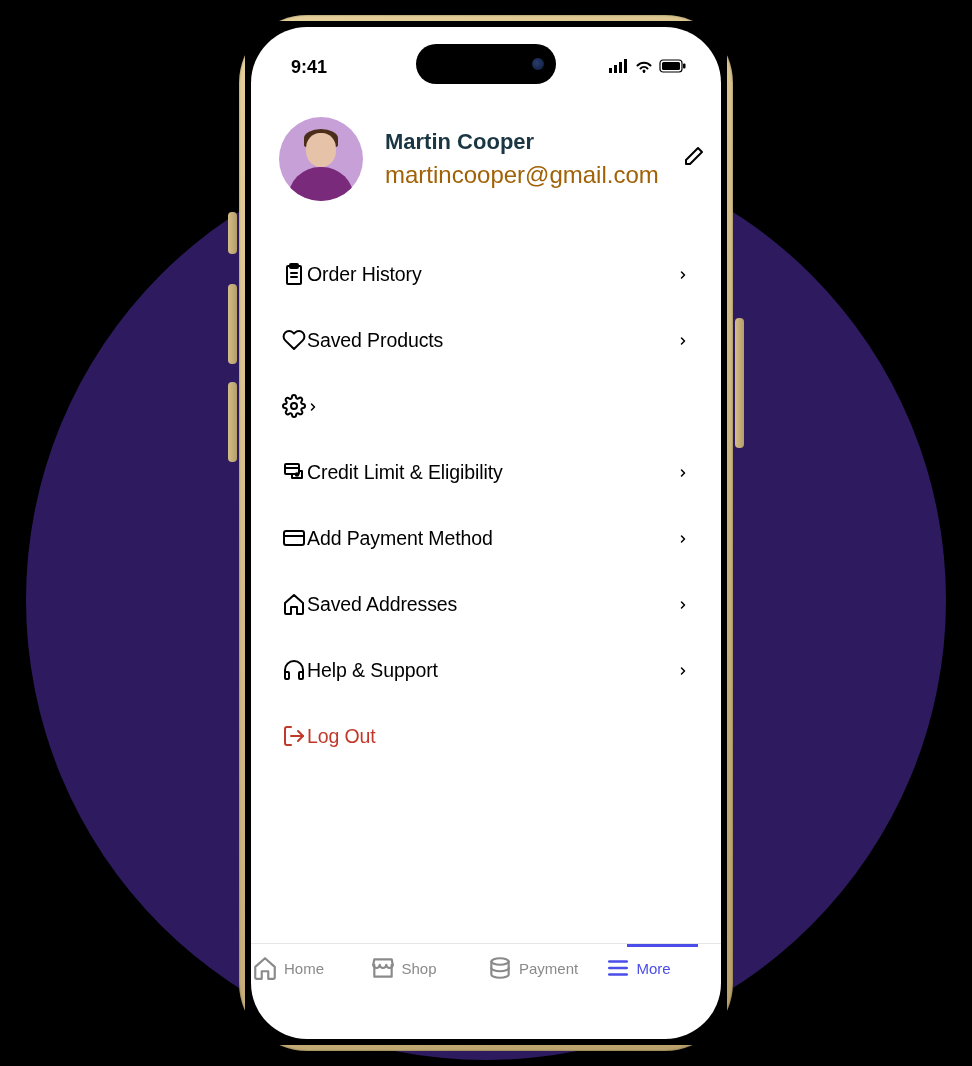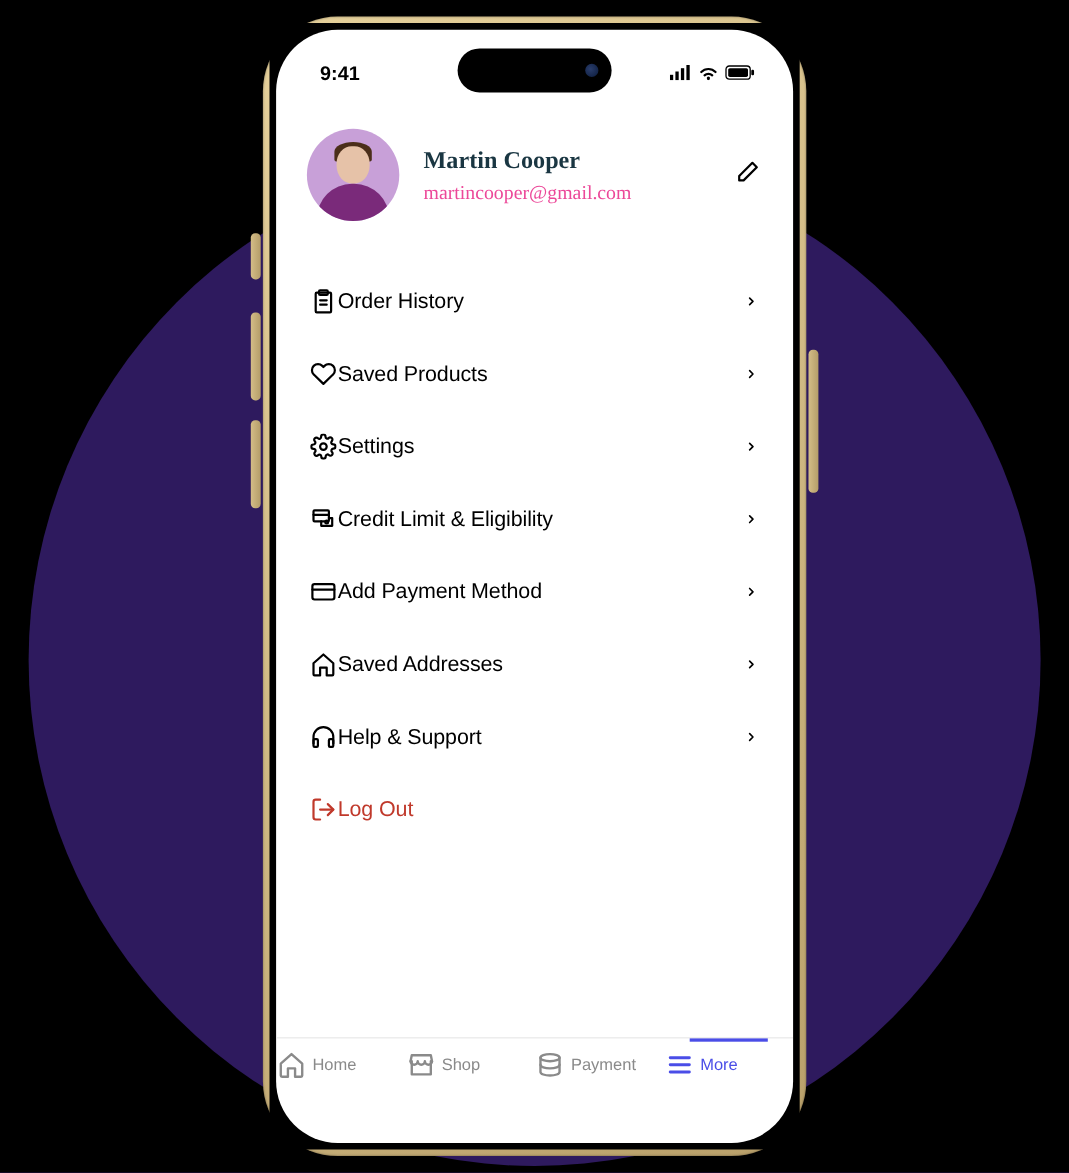--- a/index.html
+++ b/index.html
@@ -127,30 +127,30 @@
     }
     .avatar .body {
       position: absolute;
       width: 66px;
       height: 40px;
       background: #7a2a7a;
       border-radius: 32px 32px 0 0;
       bottom: -6px;
       left: 9px;
     }
-    .profile-text { flex: 1; font-family: Liberation Serif, serif; }
+    .profile-text { flex: 1; }
     .profile-name {
       font-size: 22px;
       font-weight: 600;
       color: #1a3642;
       margin-bottom: 6px;
     }
     .profile-email {
-      font-size: 18px;
-      color: #ec4899;
+      font-size: 24px;
+      color: #a16207;
     }
     .edit-btn {
       width: 28px;
       height: 28px;
       display: flex;
       align-items: center;
       justify-content: center;
       cursor: pointer;
     }
 
@@ -314,21 +314,20 @@
                 <polyline points="9 18 15 12 9 6"></polyline>
               </svg></span>
           </div>
           <div class="menu-item">
             <span class="menu-icon">
               <svg width="24" height="24" viewBox="0 0 24 24" fill="none" stroke="#000" stroke-width="2" stroke-linecap="round" stroke-linejoin="round">
                 <circle cx="12" cy="12" r="3"></circle>
                 <path d="M19.4 15a1.65 1.65 0 0 0 .33 1.82l.06.06a2 2 0 1 1-2.83 2.83l-.06-.06a1.65 1.65 0 0 0-1.82-.33 1.65 1.65 0 0 0-1 1.51V21a2 2 0 1 1-4 0v-.09a1.65 1.65 0 0 0-1-1.51 1.65 1.65 0 0 0-1.82.33l-.06.06a2 2 0 1 1-2.83-2.83l.06-.06a1.65 1.65 0 0 0 .33-1.82 1.65 1.65 0 0 0-1.51-1H3a2 2 0 1 1 0-4h.09a1.65 1.65 0 0 0 1.51-1 1.65 1.65 0 0 0-.33-1.82l-.06-.06a2 2 0 1 1 2.83-2.83l.06.06a1.65 1.65 0 0 0 1.82.33h0a1.65 1.65 0 0 0 1-1.51V3a2 2 0 1 1 4 0v.09a1.65 1.65 0 0 0 1 1.51h0a1.65 1.65 0 0 0 1.82-.33l.06-.06a2 2 0 1 1 2.83 2.83l-.06.06a1.65 1.65 0 0 0-.33 1.82v0a1.65 1.65 0 0 0 1.51 1H21a2 2 0 1 1 0 4h-.09a1.65 1.65 0 0 0-1.51 1z"></path>
               </svg>
             </span>
-            <span class="menu-label">Settings</span>
             <span class="menu-chevron"><svg width="12" height="12" viewBox="0 0 24 24" fill="none" stroke="#000" stroke-width="3" stroke-linecap="round" stroke-linejoin="round">
                 <polyline points="9 18 15 12 9 6"></polyline>
               </svg></span>
           </div>
           <div class="menu-item">
             <span class="menu-icon">
               <svg width="24" height="24" viewBox="0 0 24 24" fill="none" stroke="#000" stroke-width="2" stroke-linecap="round" stroke-linejoin="round">
                 <rect x="3" y="4" width="14" height="10" rx="1"></rect>
                 <line x1="3" y1="8" x2="17" y2="8"></line>
                 <path d="M17 11h3v7h-10v-4"></path>

